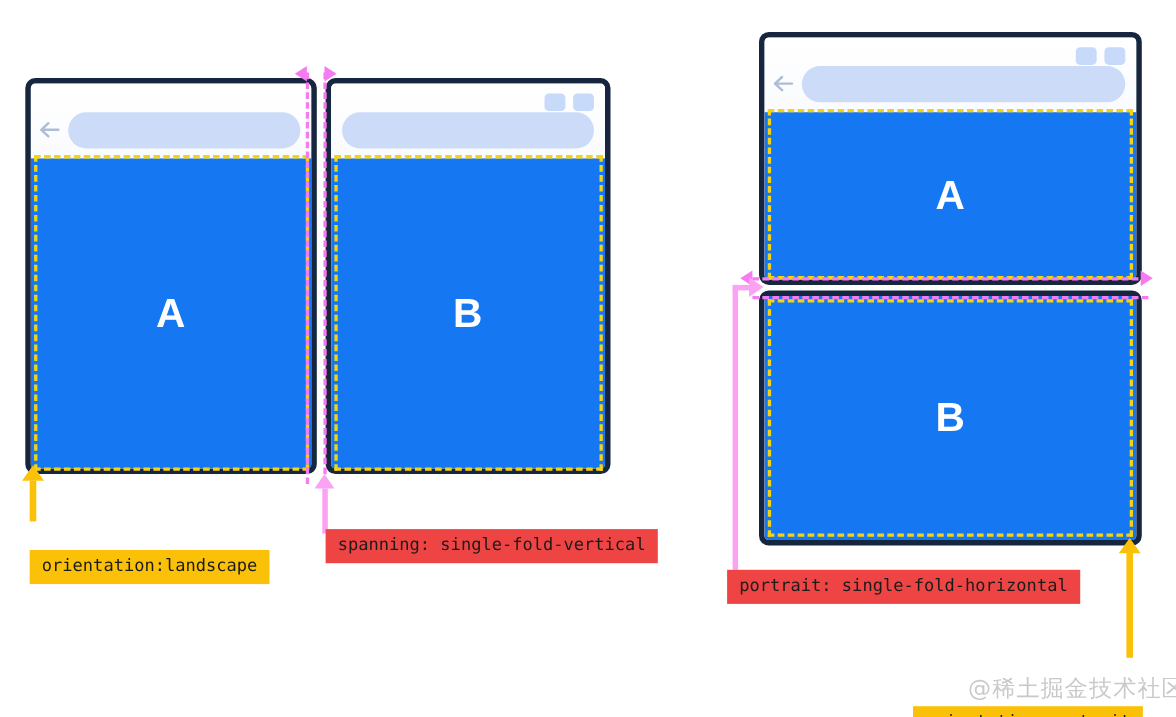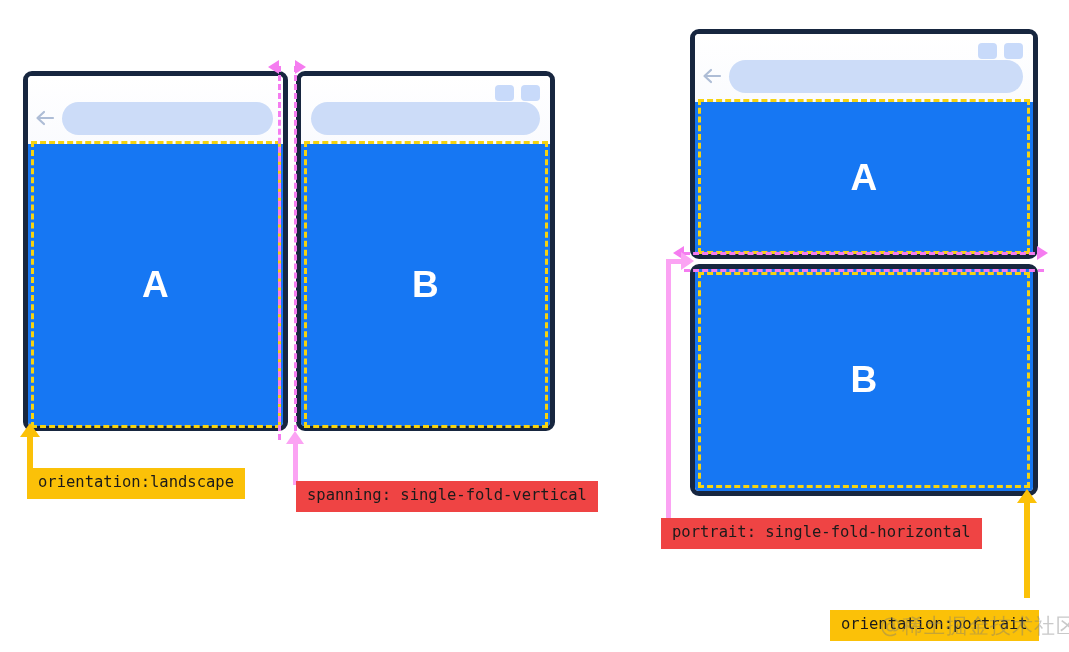--- a/index.html
+++ b/index.html
@@ -105,21 +105,21 @@
   
   .label {
     position: absolute;
     font-family: "DejaVu Sans Mono", "Liberation Mono", monospace;
     font-size: 15.5px;
     color: #1b1b1b;
     padding: 7px 11px 8px 11px;
     white-space: nowrap;
     line-height: 1;
   }
-  .label-yellow { background: #fbc108; }
+  .label-yellow { background: #fbc108; margin-top: 32px; }
   .label-pink   { background: #ef4444; }
 
   
   .lead { position: absolute; pointer-events: none; }
   .lead-v-yellow { width: 6px; background: #fbc108; }
   .lead-v-pink   { width: 5px; background: #fba3f3; }
   .lead-h-pink   { height: 5px; background: #fba3f3; }
   .arrow-up-yellow {
     position: absolute;
     width: 0; height: 0;

